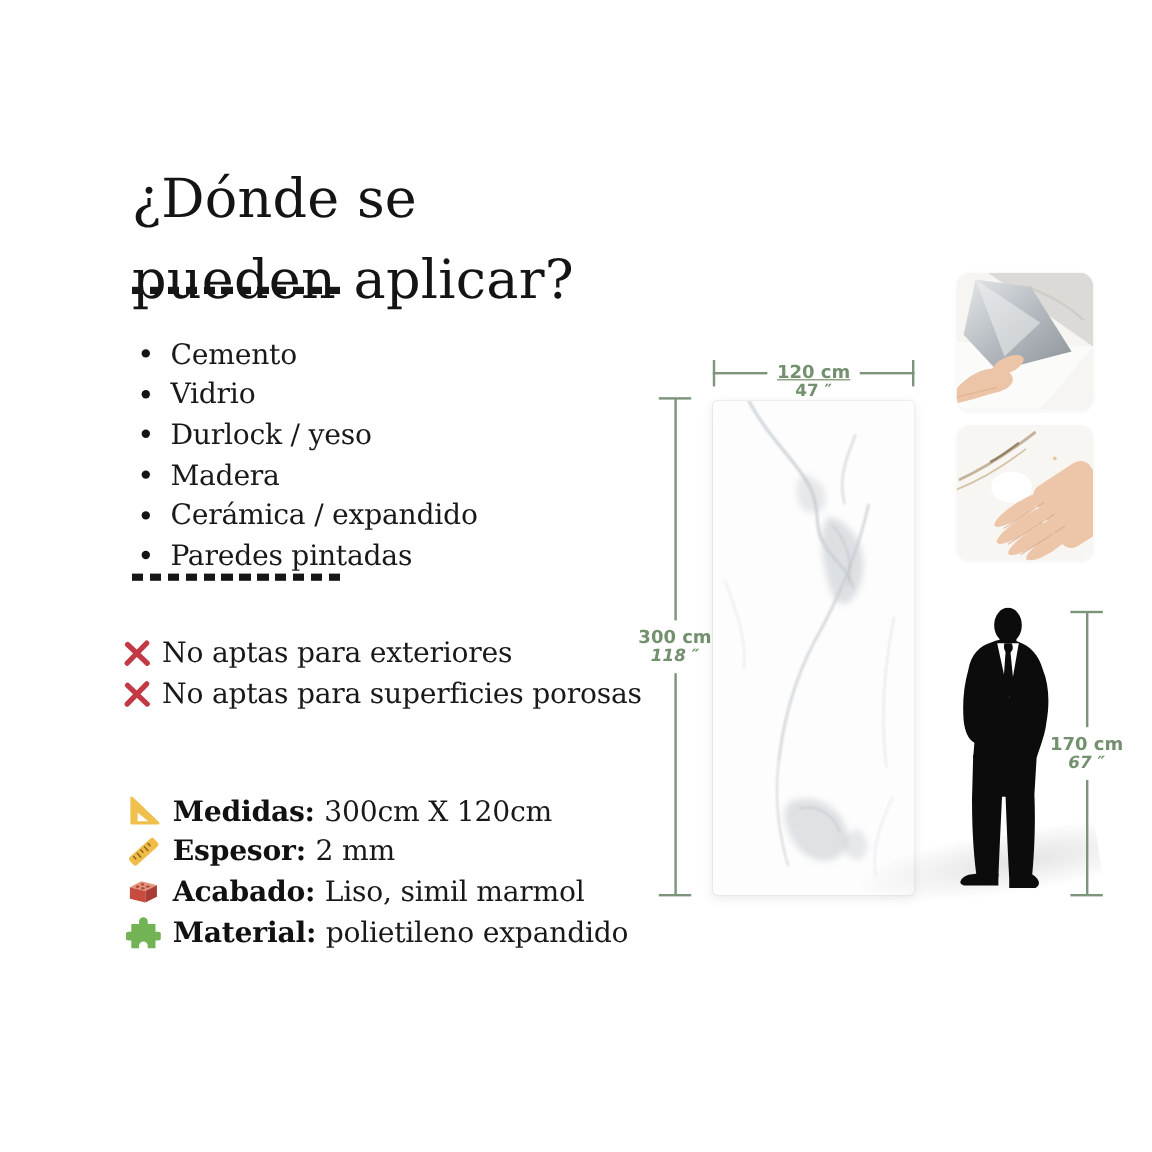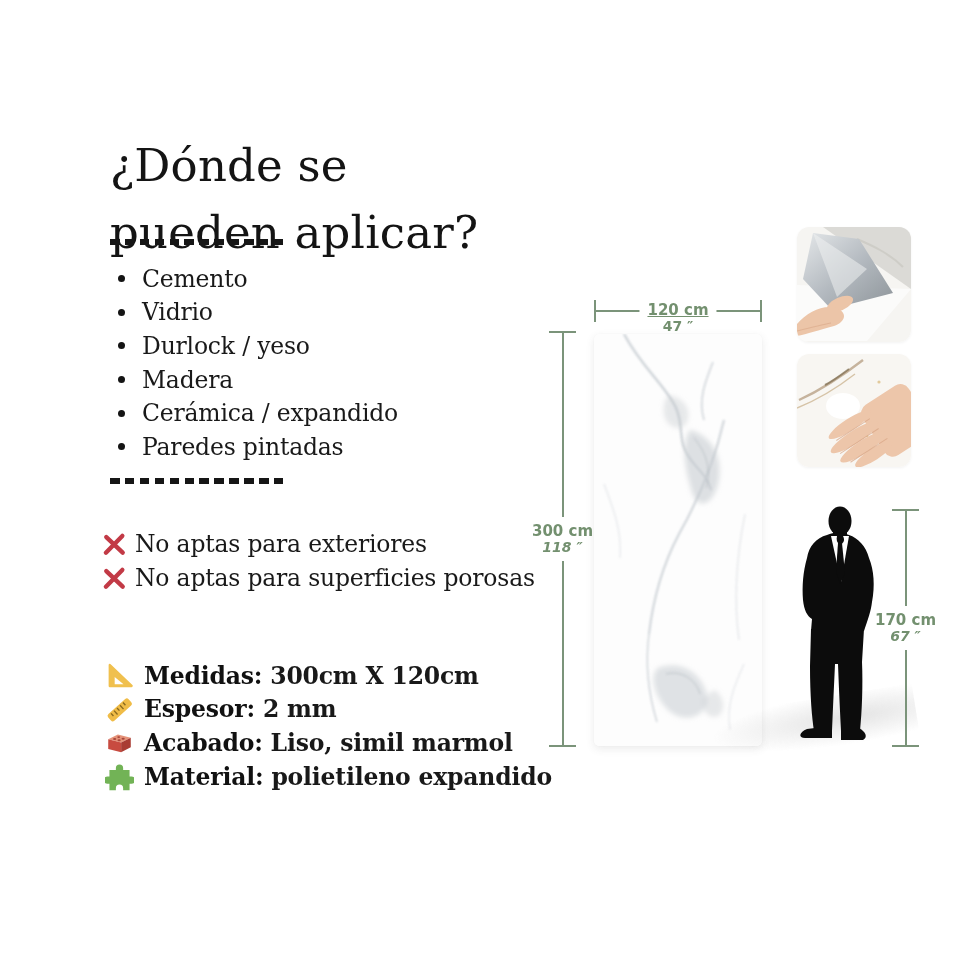--- a/index.html
+++ b/index.html
@@ -9,33 +9,33 @@
   
   .title{position:absolute;left:110px;top:102px;font-size:45px;line-height:67px;
          font-weight:500;color:#141414;letter-spacing:.2px;}
   .title span{display:block;}
 
   .dash{position:absolute;height:6px;
         background:repeating-linear-gradient(90deg,#161616 0 9.5px,transparent 9.5px 14.9px);}
   .dash.d1{left:110px;top:239px;width:179px;}
   .dash.d2{left:110px;top:478px;width:178px;}
 
-  .surfaces{position:absolute;left:118px;top:262px;margin:0;padding:0;list-style:none;}
+  .surfaces{position:absolute;left:118px;top:278px;margin:0;padding:0;list-style:none;}
   .surfaces li{display:flex;align-items:center;height:33.6px;font-size:23.5px;letter-spacing:-.2px;}
   .dot{width:7px;height:7px;border-radius:50%;background:#141414;margin-right:17px;flex:0 0 auto;}
 
   .warnings{position:absolute;left:102px;top:500px;margin-top:27px;}
   .warn-row{display:flex;align-items:center;height:34px;font-size:23.5px;letter-spacing:-.2px;}
   .warn-row svg{margin-right:8px;flex:0 0 auto;}
 
   .specs{position:absolute;left:105px;top:659px;}
   .spec-row{display:flex;align-items:center;height:33.6px;font-size:23.5px;letter-spacing:-.2px;}
   .spec-icon{width:29px;height:29px;margin-right:10px;flex:0 0 auto;}
   .spec-label{font-weight:700;color:#111;}
-  .spec-value{margin-left:8px;font-weight:bold;}
+  .spec-value{margin-left:8px;}
 
   
   .mgreen{color:#73906f;}
   .dim-h{position:absolute;left:594px;top:299px;width:168px;height:40px;
          font-family:"DejaVu Sans", sans-serif;}
   .dim-h .hline{position:absolute;left:0;right:0;top:11px;height:2px;background:#7b947a;}
   .dim-h .capL,.dim-h .capR{position:absolute;top:1px;width:2px;height:22px;background:#7b947a;}
   .dim-h .capL{left:0;} .dim-h .capR{right:0;}
   .dim-h .lbl{position:absolute;top:2px;left:50%;transform:translateX(-50%);
               background:#fff;padding:0 8px;font-size:15px;font-weight:700;white-space:nowrap;text-decoration:underline;}

